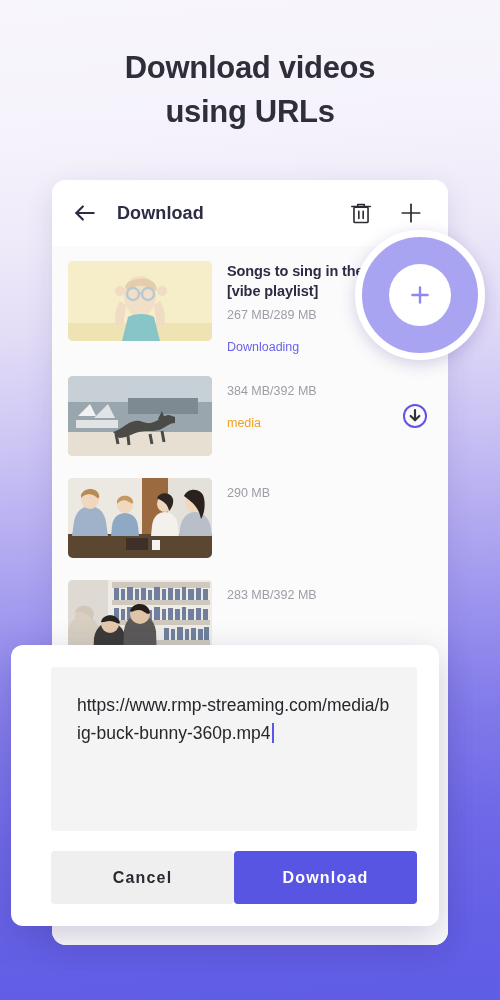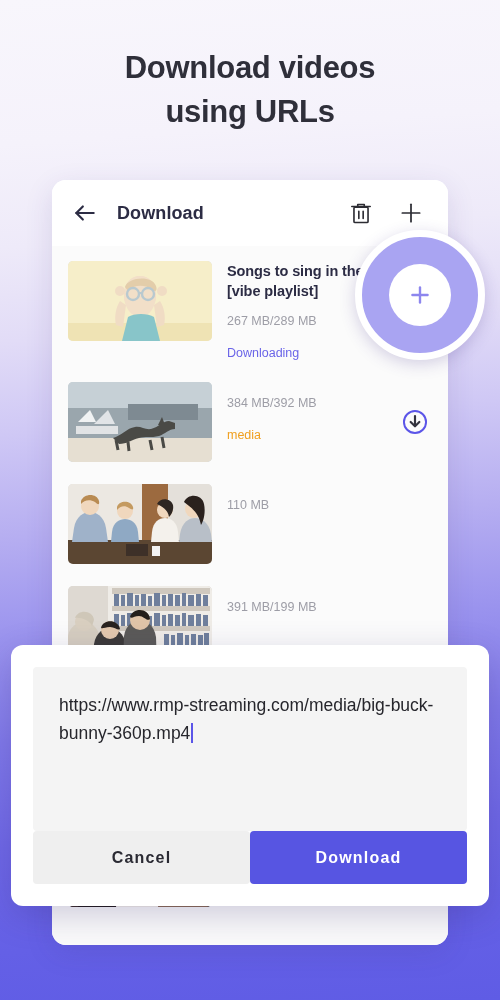--- a/index.html
+++ b/index.html
@@ -120,21 +120,21 @@
     font-size: 14.5px;
     font-weight: bold;
     color: #2c2c44;
     line-height: 1.35;
     letter-spacing: -0.1px;
     word-break: break-word;
   }
   .dl-size {
     font-size: 12.5px;
     color: #9d9da6;
-    margin-top: 13px;
+    margin-top: 7px;
   }
   .dl-status {
     font-size: 12.5px;
     margin-top: 18px;
   }
   .status-downloading { color: #6a64e8; }
   .status-paused { color: #f0a020; }
 
   .dl-action {
     flex: 0 0 auto;
@@ -176,25 +176,25 @@
     align-items: center;
     justify-content: center;
   }
   .fab-core svg { width: 26px; height: 26px; }
 
   
   .dialog {
     position: absolute;
     left: 11px;
     top: 645px;
-    width: 478px;
+    width: 428px;
     background: #ffffff;
     border-radius: 12px;
     box-shadow: 0 10px 34px rgba(50,35,110,0.22);
-    padding: 22px 22px 22px 22px;
+    padding: 22px 22px 22px 40px;
     z-index: 30;
   }
   .url-field {
     background: #f4f4f4;
     border-radius: 4px;
     min-height: 164px;
     padding: 24px 26px;
     font-size: 17.5px;
     line-height: 1.6;
     color: #26262c;
@@ -204,20 +204,21 @@
   .caret {
     display: inline-block;
     width: 2px;
     height: 20px;
     background: #5b55e8;
     vertical-align: -4px;
     margin-left: 1px;
   }
   .dialog-actions {
     display: flex;
+    margin-top: 20px;
   }
   .btn {
     flex: 1 1 0;
     height: 53px;
     border: none;
     border-radius: 4px;
     font-family: "Liberation Sans", sans-serif;
     font-size: 16px;
     font-weight: bold;
     letter-spacing: 1.2px;
@@ -343,21 +344,21 @@
           <circle cx="97" cy="26" r="8" fill="#f0d7bd"></circle>
           <path d="M89 20c3-7 14-6 16 1 1 6-2 10-4 12-1-6-4-9-12-13z" fill="#2e2622"></path>
           <path d="M112 50c2-12 9-16 15-16s14 4 16 16l1 8h-33z" fill="#b8bfc8"></path>
           <circle cx="126" cy="25" r="9" fill="#f0d7bd"></circle>
           <path d="M116 18c4-9 18-8 20 2 2 10-1 18-3 21-2-10-6-15-17-23z" fill="#2a211d"></path>
           <rect x="58" y="60" width="22" height="12" fill="#3d3028"></rect>
           <rect x="84" y="62" width="8" height="10" fill="#f2f2f2"></rect>
         </svg>
       </div>
       <div class="dl-meta">
-        <div class="dl-size">110 MB</div>
+        <div class="dl-size">290 MB</div>
       </div>
       <div class="dl-action"></div>
     </div>
 
     <div class="dl-item">
       <div class="thumb">
         <svg viewBox="0 0 144 80" preserveAspectRatio="xMidYMid slice">
           <rect width="144" height="80" fill="#ded9d2"></rect>
           <rect x="40" y="0" width="104" height="80" fill="#efece7"></rect>
           <rect x="44" y="2" width="98" height="6" fill="#cfc8be"></rect>
@@ -407,21 +408,21 @@
           <path d="M26 58c2-12 10-16 16-16s14 5 16 17l1 21H25z" fill="#3c3a38"></path>
           <circle cx="42" cy="44" r="9" fill="#e4c9ae"></circle>
           <path d="M33 42c2-9 17-9 19 1-2 2-5-2-10-2s-7 2-9 1z" fill="#2a2420"></path>
           <path d="M56 50c2-12 10-16 16-16s14 5 16 17l1 29H55z" fill="#5b5a58"></path>
           <circle cx="72" cy="34" r="10" fill="#e0c4a8"></circle>
           <path d="M62 31c3-10 19-9 20 2-3 3-6-3-11-3s-7 3-9 1z" fill="#241f1b"></path>
           <rect x="30" y="66" width="40" height="14" rx="2" fill="#9aa0a6"></rect>
         </svg>
       </div>
       <div class="dl-meta">
-        <div class="dl-size">391 MB/199 MB</div>
+        <div class="dl-size">283 MB/392 MB</div>
       </div>
       <div class="dl-action"></div>
     </div>
 
     <div class="dl-item" style="padding-top:150px;">
       <div class="thumb">
         <svg viewBox="0 0 144 80" preserveAspectRatio="xMidYMid slice">
           <rect width="144" height="80" fill="#2a2220"></rect>
           <path d="M0 20c20-8 40-6 52 6l4 54H0z" fill="#3a2b25"></path>
           <circle cx="34" cy="26" r="12" fill="#6b4b38"></circle>

